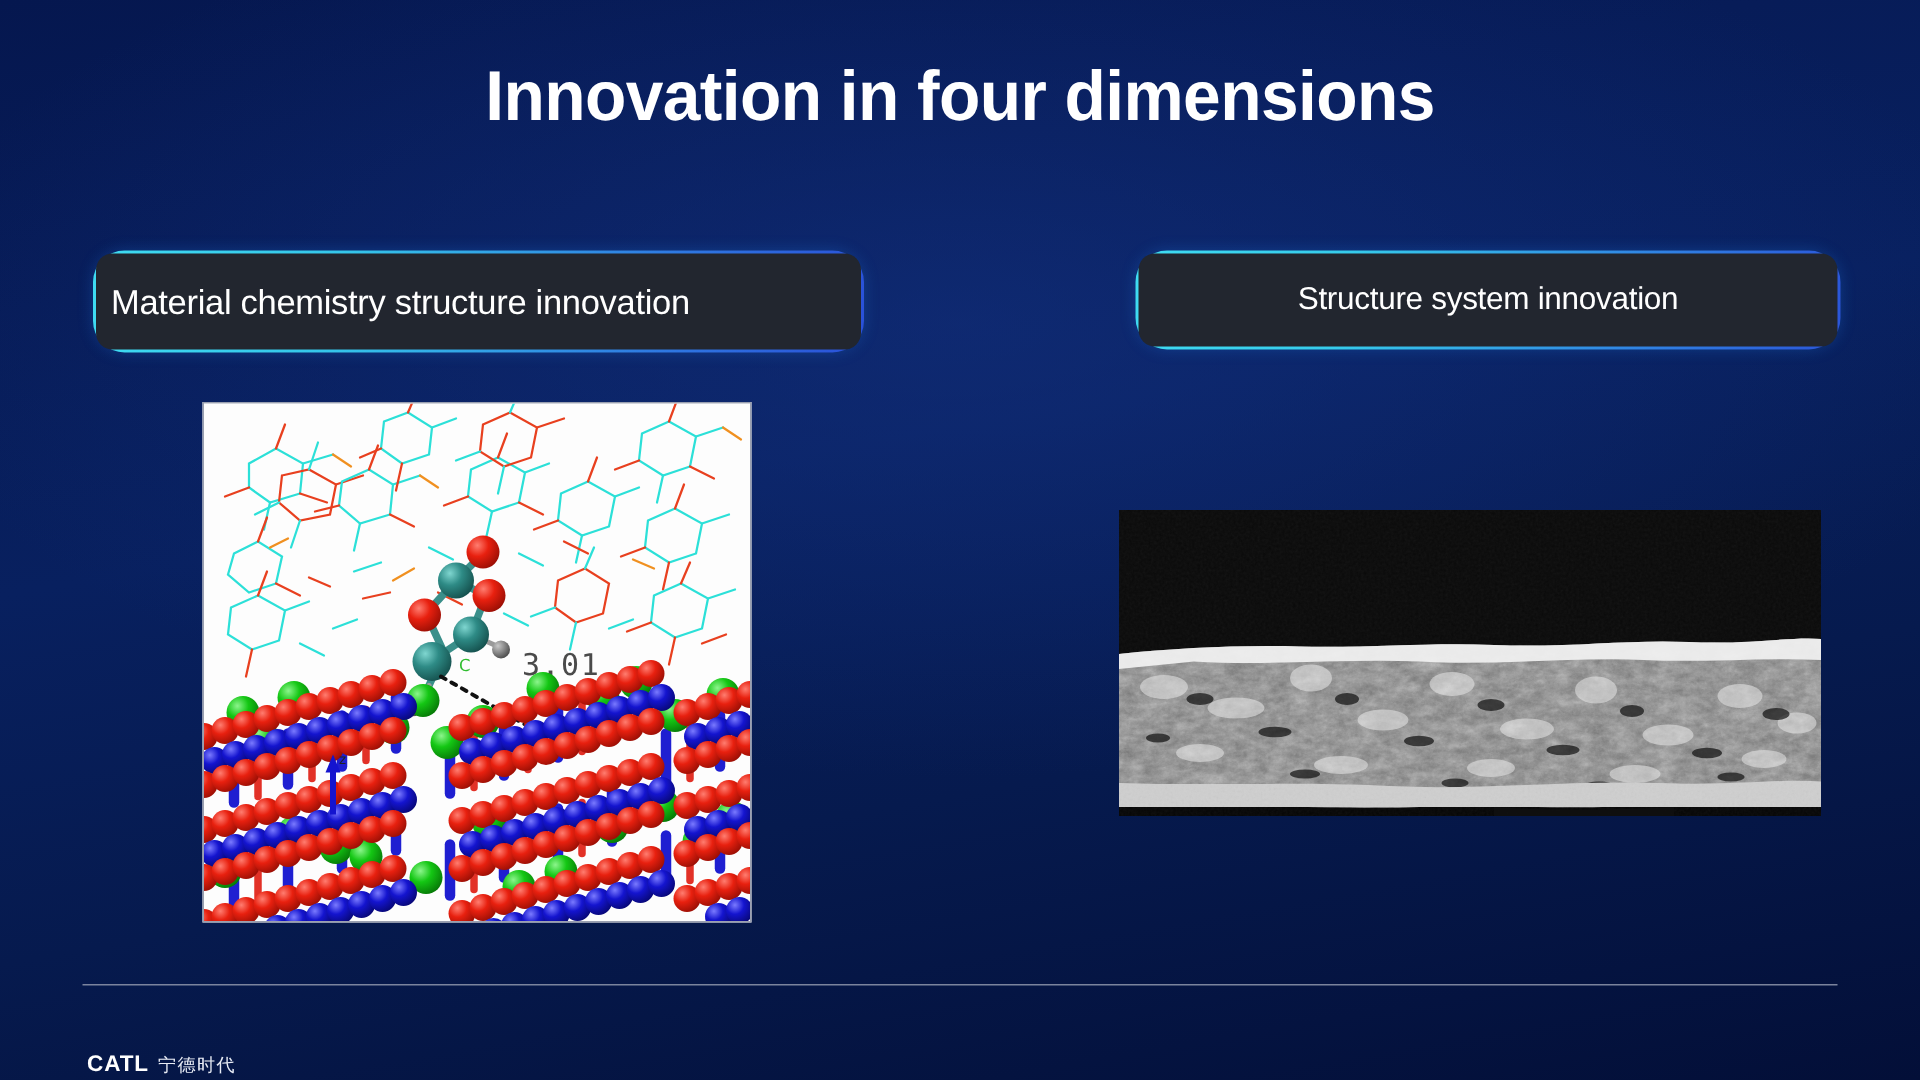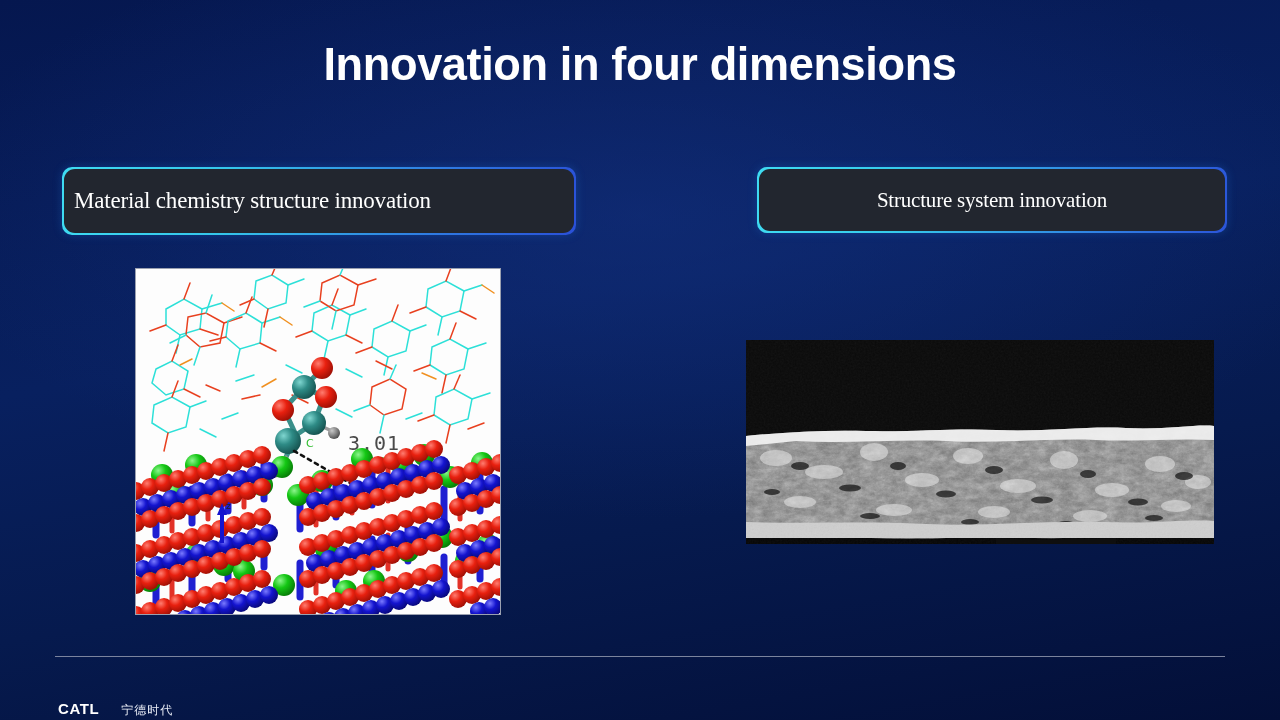--- a/index.html
+++ b/index.html
@@ -34,26 +34,25 @@
     line-height: 1.1;
     font-stretch: condensed;
     font-family: "Liberation Sans Narrow", "Liberation Sans", "DejaVu Sans", sans-serif;
     transform: scaleX(0.96);
     transform-origin: 50% 50%;
     white-space: nowrap;
   }
   
   .label-box {
     position: absolute;
-    border-radius: 10px;
+    border-radius: 21px;
     padding: 2px;
     box-sizing: border-box;
     display: flex;
     box-shadow: 0 0 10px rgba(30,120,220,0.30);
-    font-family: Liberation Serif, serif;
   }
   .label-box .inner {
     flex: 1;
     background: #22262f;
     border-radius: 11px;
     display: flex;
     align-items: center;
     box-sizing: border-box;
   }
   .label-box .txt {
@@ -119,21 +118,21 @@
     height: 1px;
     background: #9098ad;
     opacity: 0.85;
   }
   #footer-logo {
     position: absolute;
     left: 58px;
     top: 674px;
     display: flex;
     align-items: baseline;
-    gap: 22px;
+    gap: 6px;
   }
   #footer-logo .catl {
     color: #ffffff;
     font-size: 15px;
     font-weight: bold;
     letter-spacing: 0.6px;
   }
   #footer-logo .cn {
     color: #e8ecf5;
     font-size: 12px;

